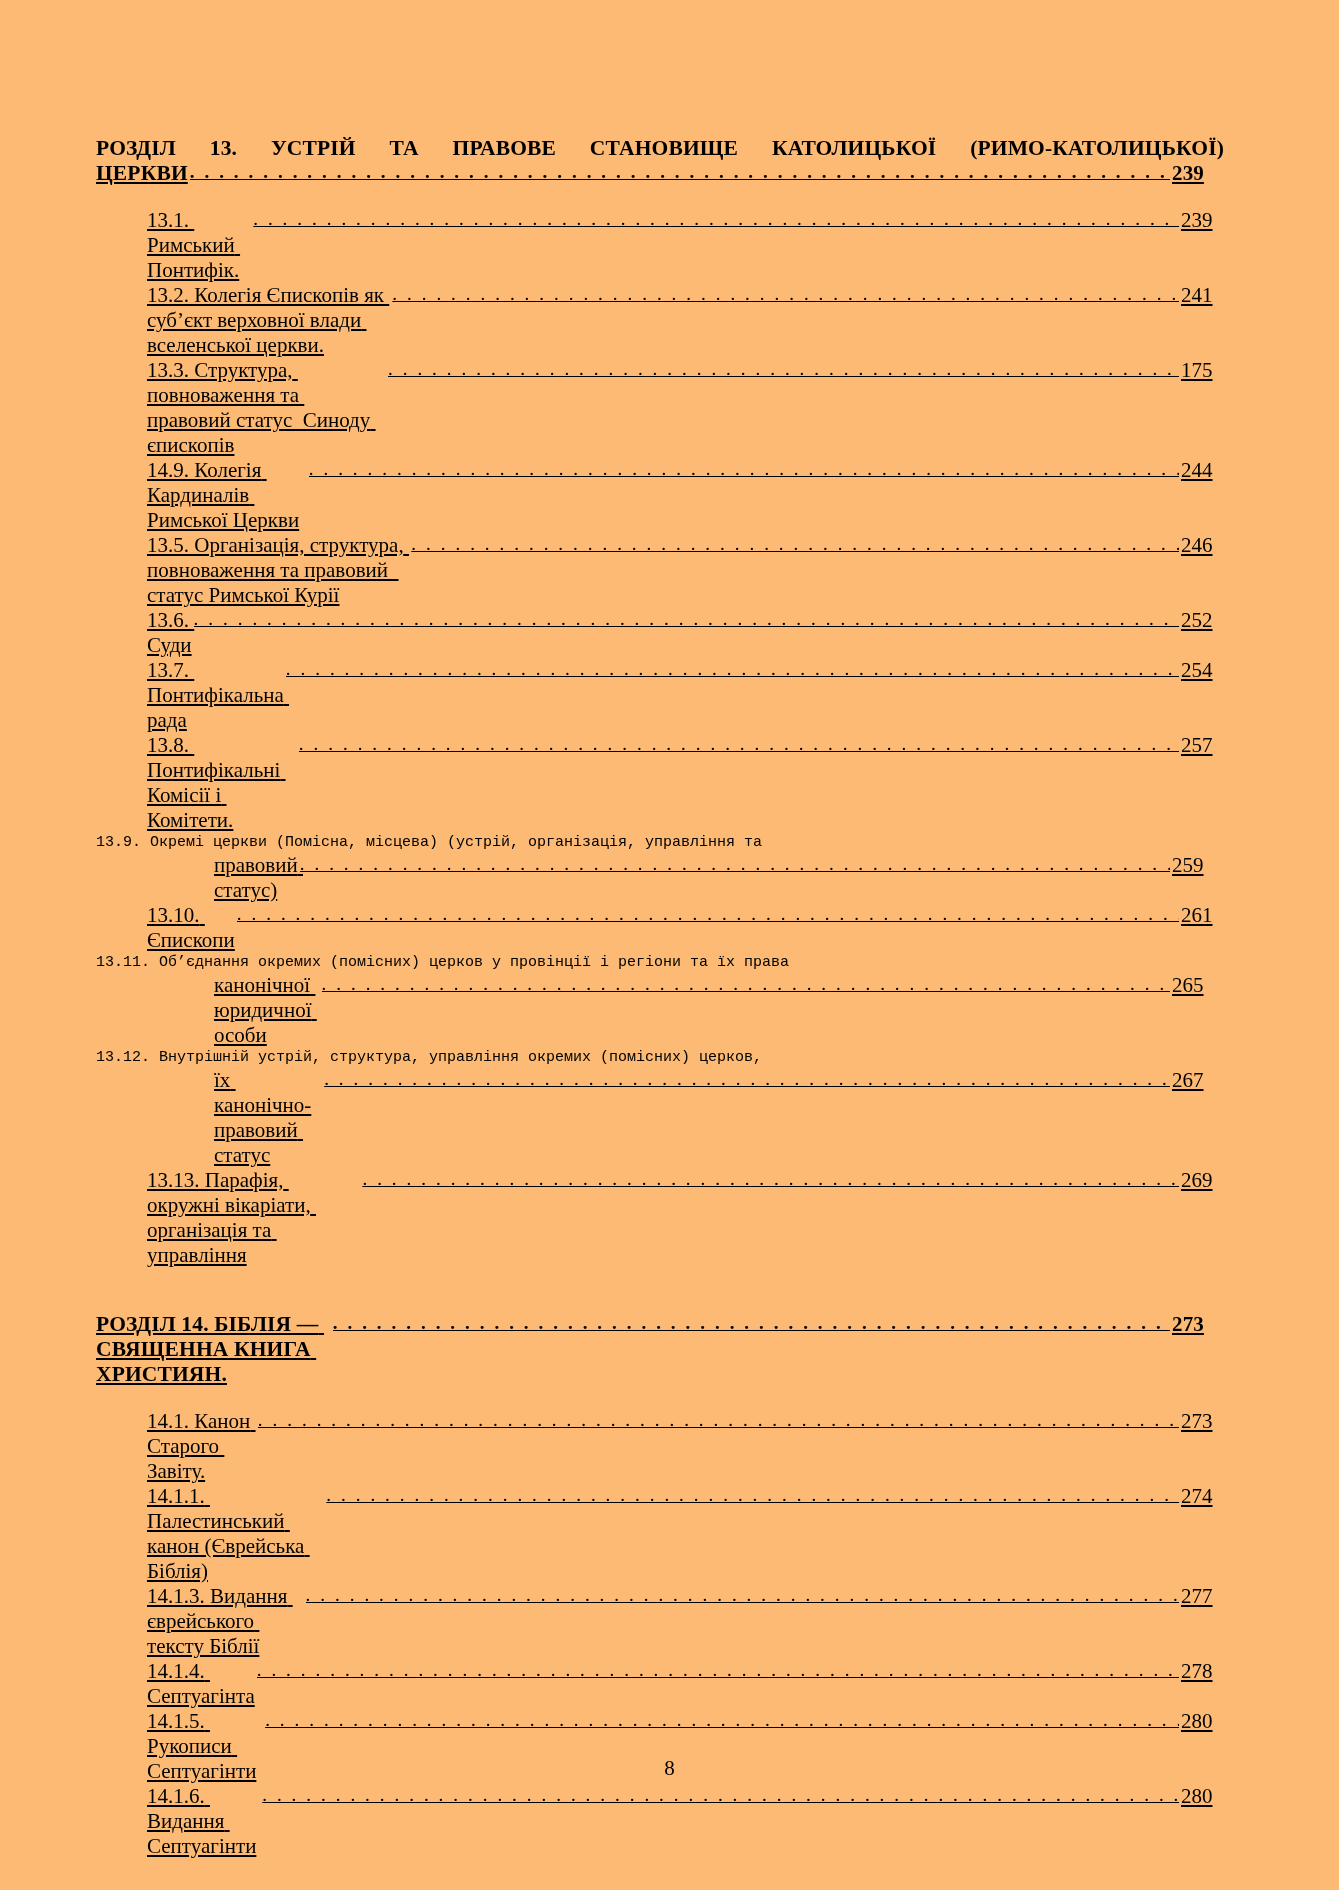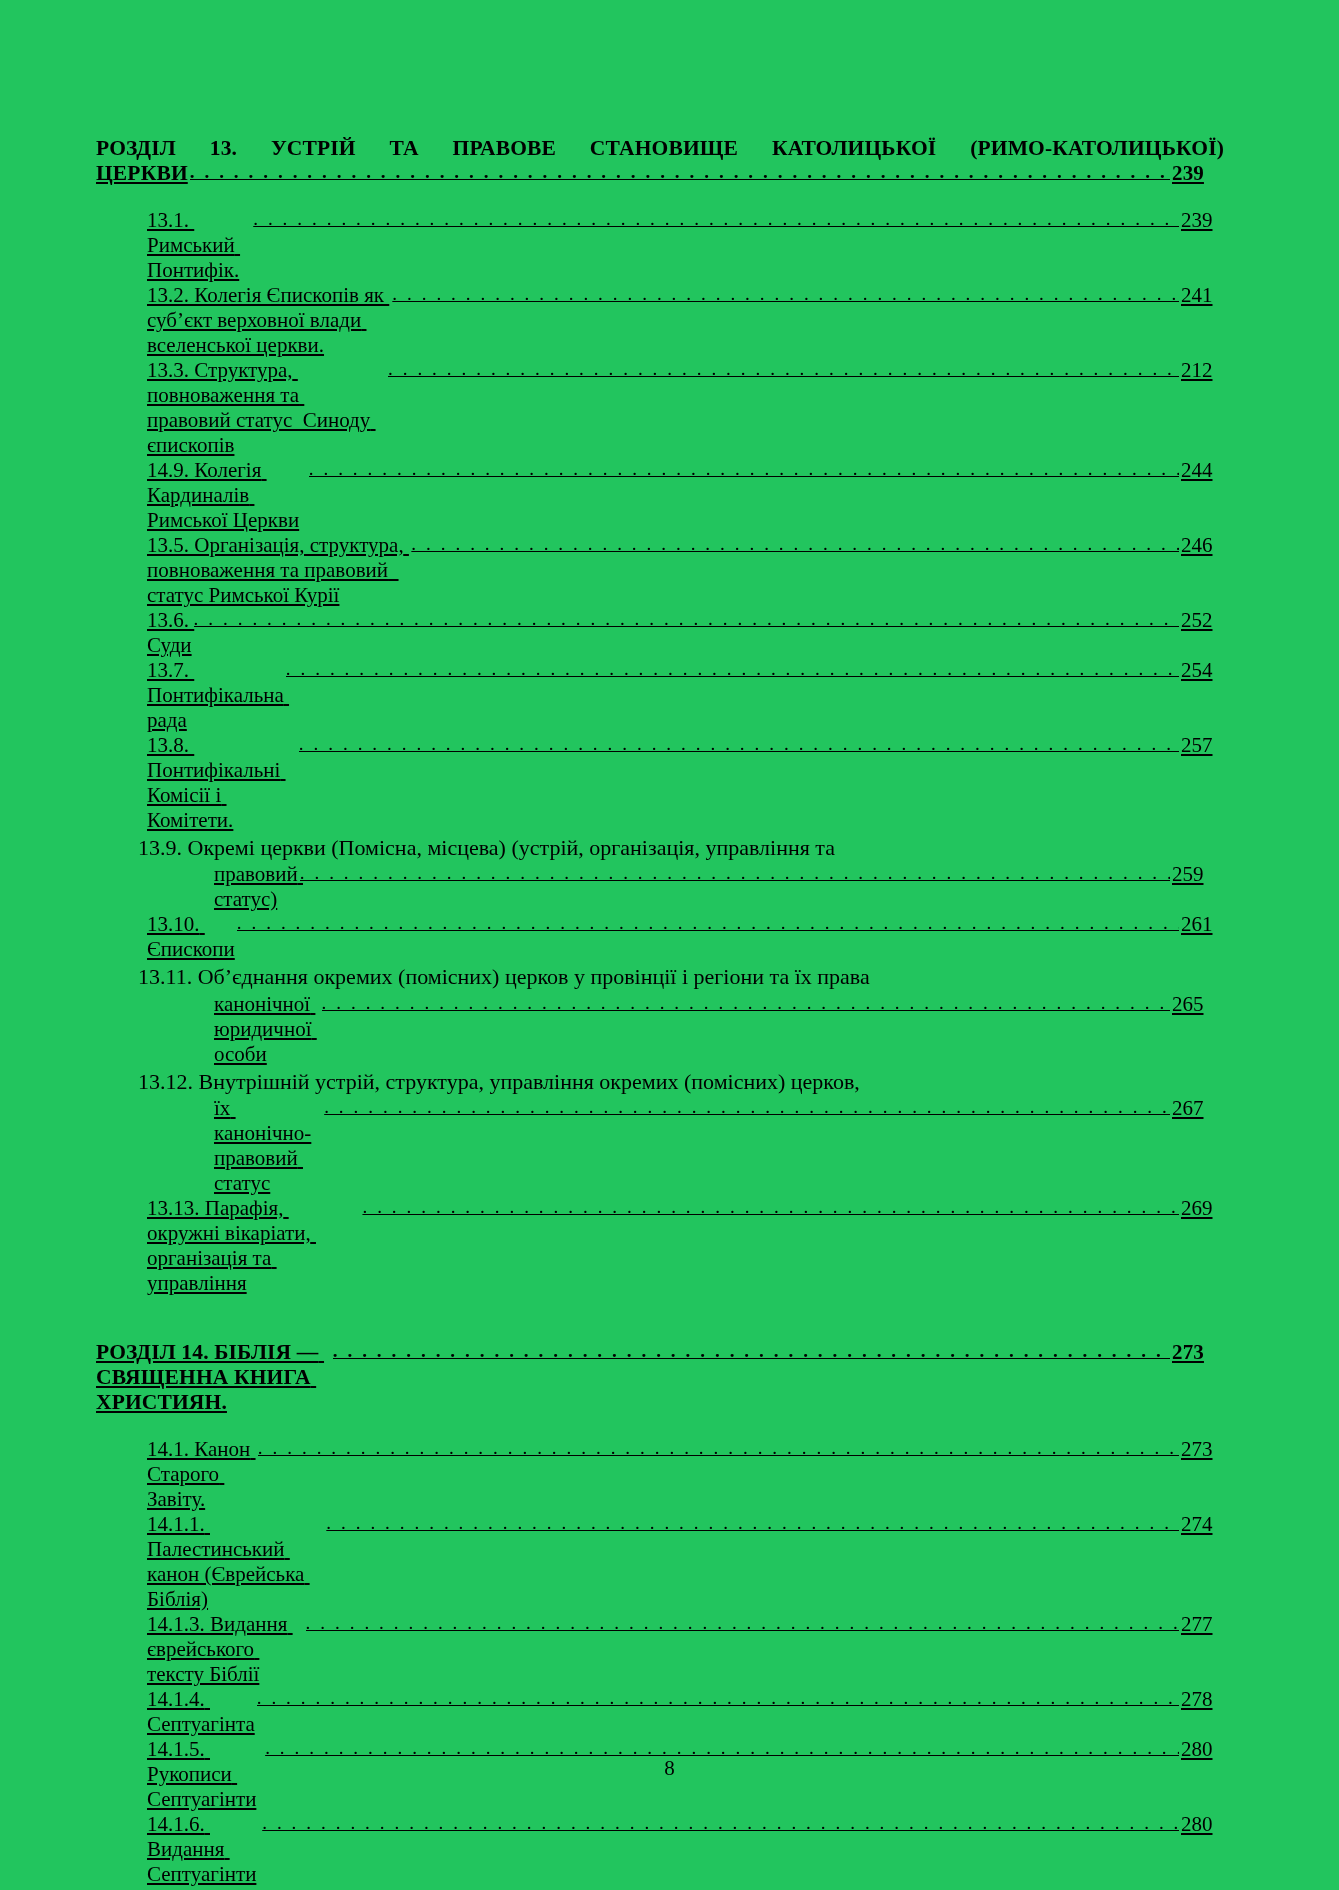--- a/index.html
+++ b/index.html
@@ -10,21 +10,21 @@
   }
   body {
     font-family: "Liberation Serif", "DejaVu Serif", serif;
     color: #000000;
   }
   .page {
     position: relative;
     width: 1339px;
     height: 1890px;
     margin: 0 auto;
-    background: #22c55e;
+    background: #fdba74;
     box-sizing: border-box;
     overflow: hidden;
   }
   .content {
     position: absolute;
     left: 96px;
     top: 136px;
     width: 1128px;
   }
 
@@ -94,23 +94,23 @@
   }
   .sub .pageno { font-size: 21px; }
   .sub-cont {
     font-size: 21px;
     margin-left: 42px;
     width: calc(100% - 42px);
     padding-left: 76px;
     box-sizing: border-box;
   }
   .wrap-first {
-    font-size: 22px;
-    margin-left: 42px;
+    font-size: 15px;
     width: calc(100% - 42px);
+    font-family: Liberation Mono, monospace;
   }
   .sp-22 { height: 22px; }
   .sp-44 { height: 44px; }
 
   .folio {
     position: absolute;
     left: 0;
     right: 0;
     top: 1756px;
     text-align: center;
@@ -142,21 +142,21 @@
       <span class="pageno">239</span>
     </div>
     <div class="toc-row sub">
       <span class="toc-label">13.2. Колегія Єпископів як суб’єкт верховної влади вселенської церкви.</span>
       <span class="leader"></span>
       <span class="pageno">241</span>
     </div>
     <div class="toc-row sub">
       <span class="toc-label">13.3. Структура, повноваження та правовий статус  Синоду єпископів</span>
       <span class="leader"></span>
-      <span class="pageno">212</span>
+      <span class="pageno">175</span>
     </div>
     <div class="toc-row sub">
       <span class="toc-label">14.9. Колегія Кардиналів Римської Церкви</span>
       <span class="leader"></span>
       <span class="pageno">244</span>
     </div>
     <div class="toc-row sub">
       <span class="toc-label">13.5. Організація, структура, повноваження та правовий  статус Римської Курії</span>
       <span class="leader"></span>
       <span class="pageno">246</span>

